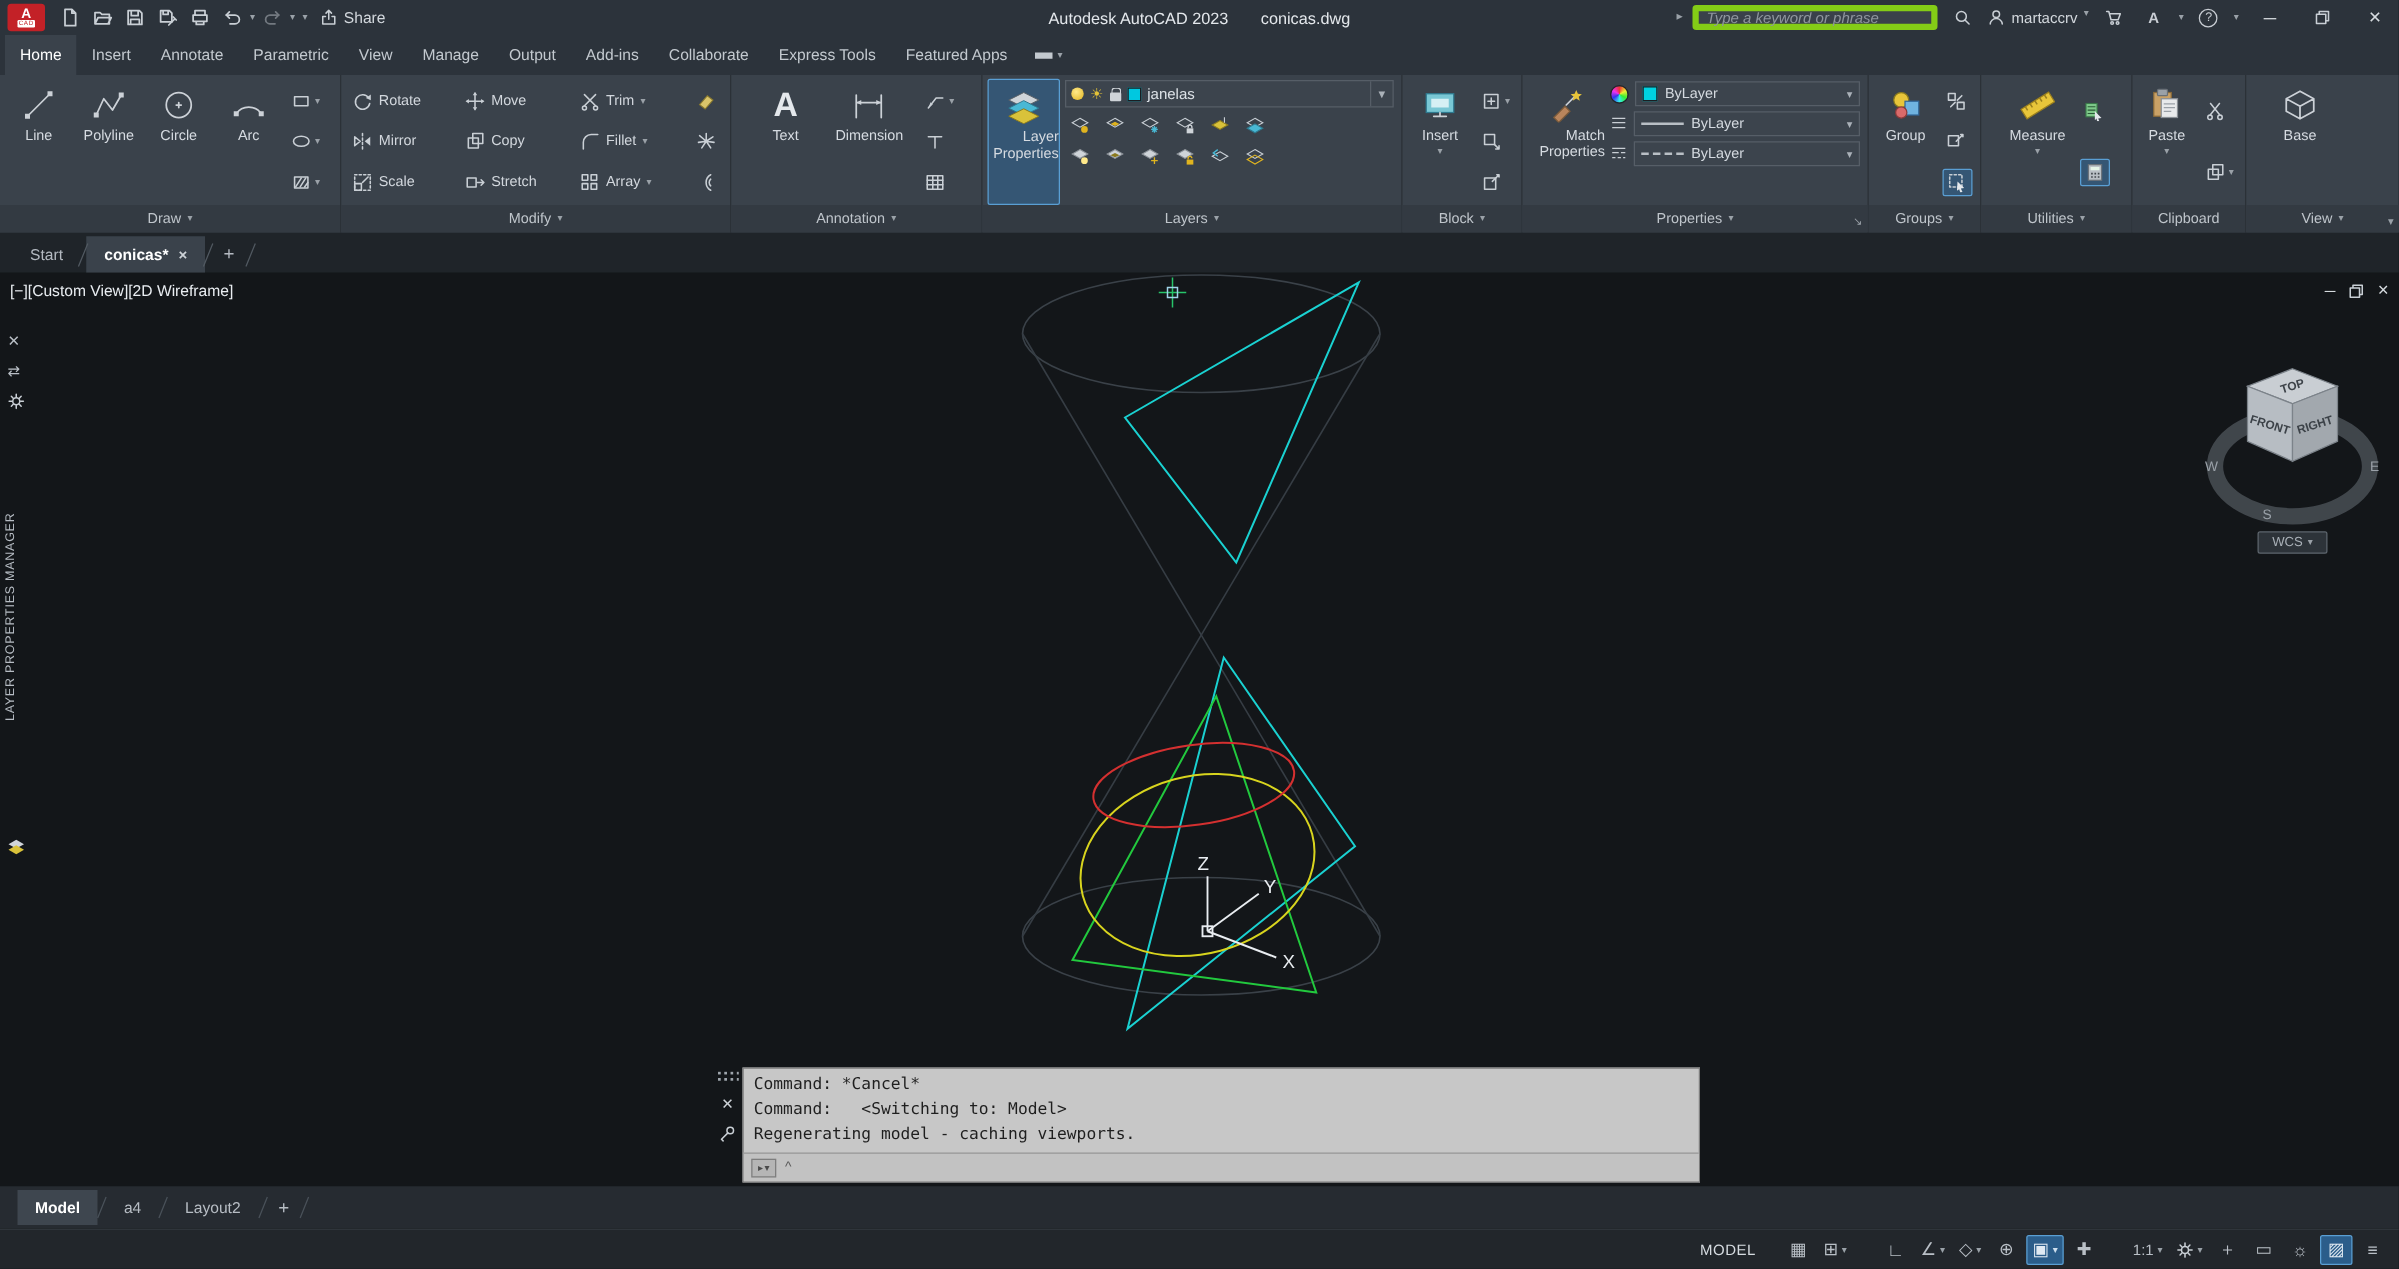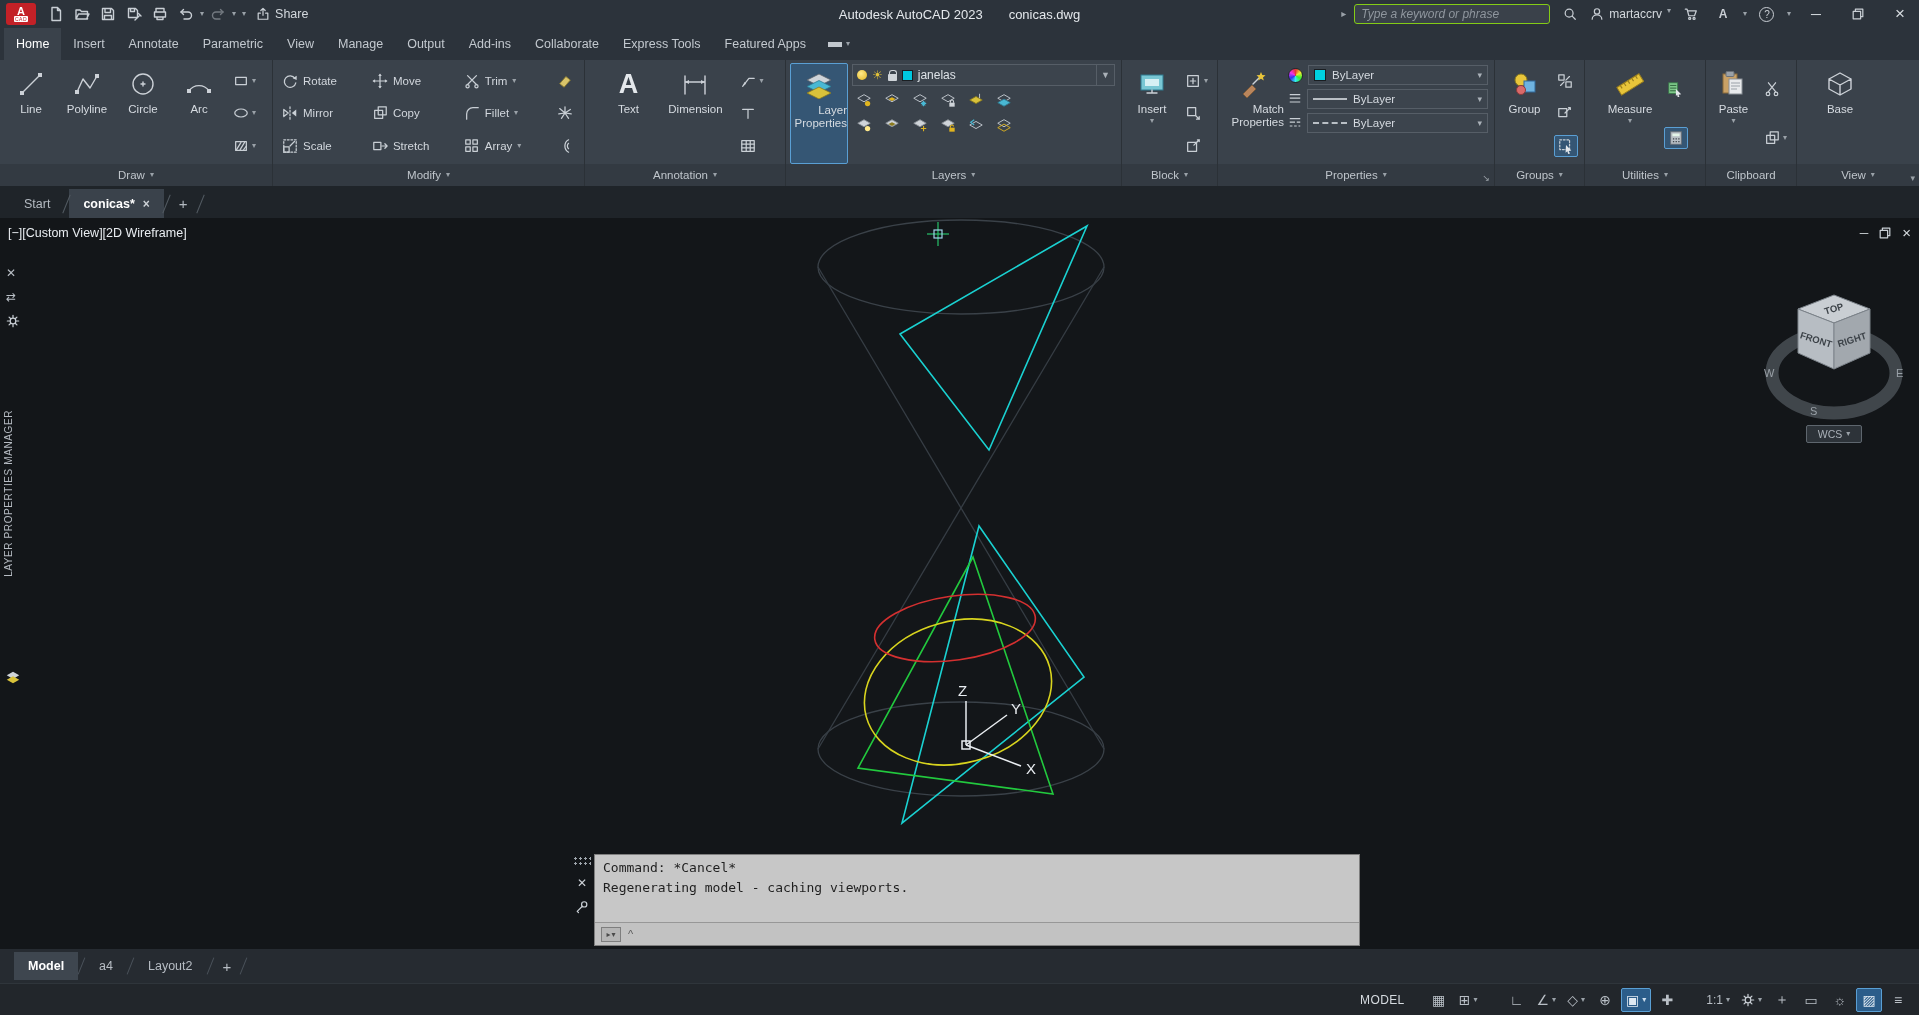--- a/index.html
+++ b/index.html
@@ -16,21 +16,21 @@
 .titlebar{position:absolute;left:0;top:0;width:1919px;height:28px;background:#2c333b;display:flex;align-items:center;z-index:30;}
 .appbtn{width:30px;height:22px;margin-left:6px;background:#c32127;border-radius:3px;display:flex;flex-direction:column;align-items:center;justify-content:center;color:#fff;}
 .appbtn .a{font-size:11px;font-weight:bold;line-height:10px;}
 .appbtn .cad{font-size:5px;letter-spacing:.5px;background:#fff;color:#c32127;padding:0 1px;border-radius:1px;}
 .qat{display:flex;align-items:center;margin-left:8px;gap:2px;}
 .qbtn{width:24px;height:22px;display:flex;align-items:center;justify-content:center;color:#c9ced4;}
 .qbtn.dim{opacity:.45;}
 .share{display:flex;align-items:center;gap:5px;color:#d3d8dd;margin-left:10px;font-size:12.5px;}
 .tb-title{position:absolute;left:50%;transform:translateX(-50%);display:flex;gap:26px;font-size:13px;color:#e4e8ec;white-space:nowrap;}
 .tb-right{position:absolute;right:0;top:0;height:28px;display:flex;align-items:center;gap:8px;padding-right:2px;}
-.searchbox{width:196px;height:20px;background:#3a414a;border:1px solid #84cc16;border-radius:3px;display:flex;align-items:center;padding:0 6px;color:#8f969e;font-style:italic;font-size:12px;}
+.searchbox{width:196px;height:20px;background:#3a414a;border:5px solid #84cc16;border-radius:3px;display:flex;align-items:center;padding:0 6px;color:#8f969e;font-style:italic;font-size:12px;}
 .tbuser{display:flex;gap:5px;color:#d3d8dd;}
 .winbtn{width:34px;height:28px;display:flex;align-items:center;justify-content:center;color:#d6dbdf;font-size:14px;}
 
 
 .ribbontabs{position:absolute;left:0;top:28px;width:1919px;height:32px;background:#2c333b;display:flex;align-items:stretch;padding-left:4px;z-index:29;}
 .rtab{display:flex;align-items:center;padding:0 12px;color:#c3c9cf;font-size:12.5px;}
 .rtab.active{background:#3a424b;color:#fff;}
 .rmini{display:flex;align-items:center;gap:4px;color:#c3c9cf;padding:0 10px;}
 
 
@@ -875,20 +875,21 @@
       <span>
           <svg class="i14" viewBox="0 0 16 16">
             <circle class="ic" cx="10.5" cy="5" r="3"></circle>
             <path class="ic" d="M8.4 7.2 L2.5 13 L4 14.5" stroke-width="2"></path>
           </svg>
         </span>
     </div>
     <div class="cmdbody">
       <div class="cmdhist">
         <div>Command: *Cancel*</div>
+        <div>Command:   &lt;Switching to: Model&gt;</div>
         <div>Regenerating model - caching viewports.</div>
       </div>
       <div class="cmdinput">
         <span class="cmdcust">
             <span>▸</span>
             <span>▾</span>
           </span>
         <span class="cmdup">^</span>
       </div>
     </div>

